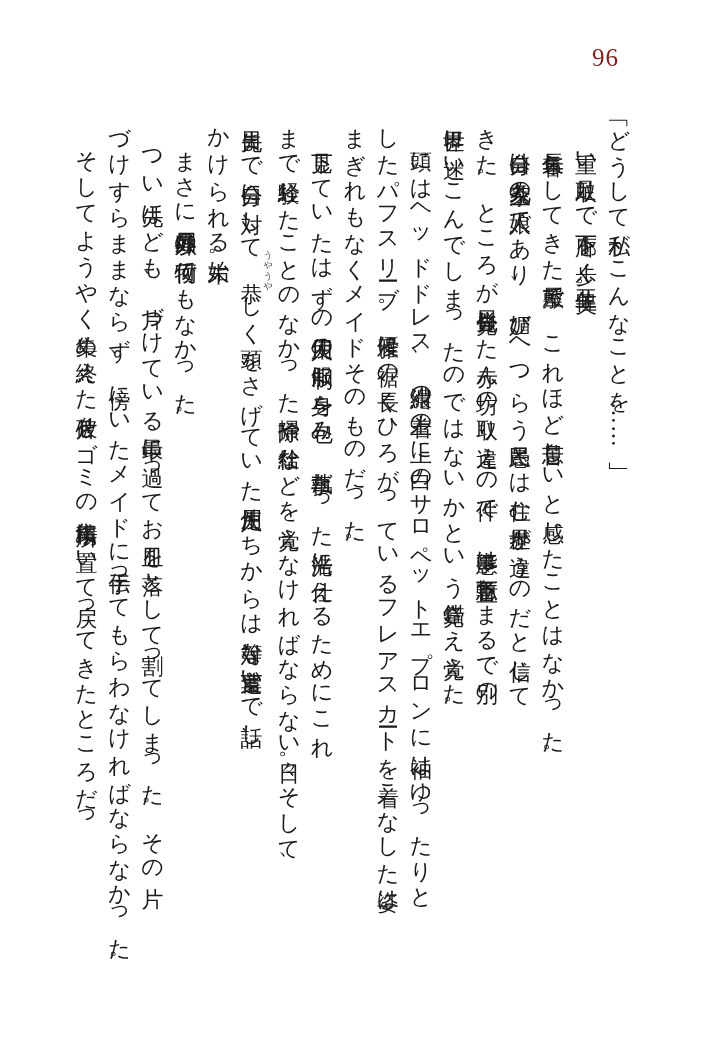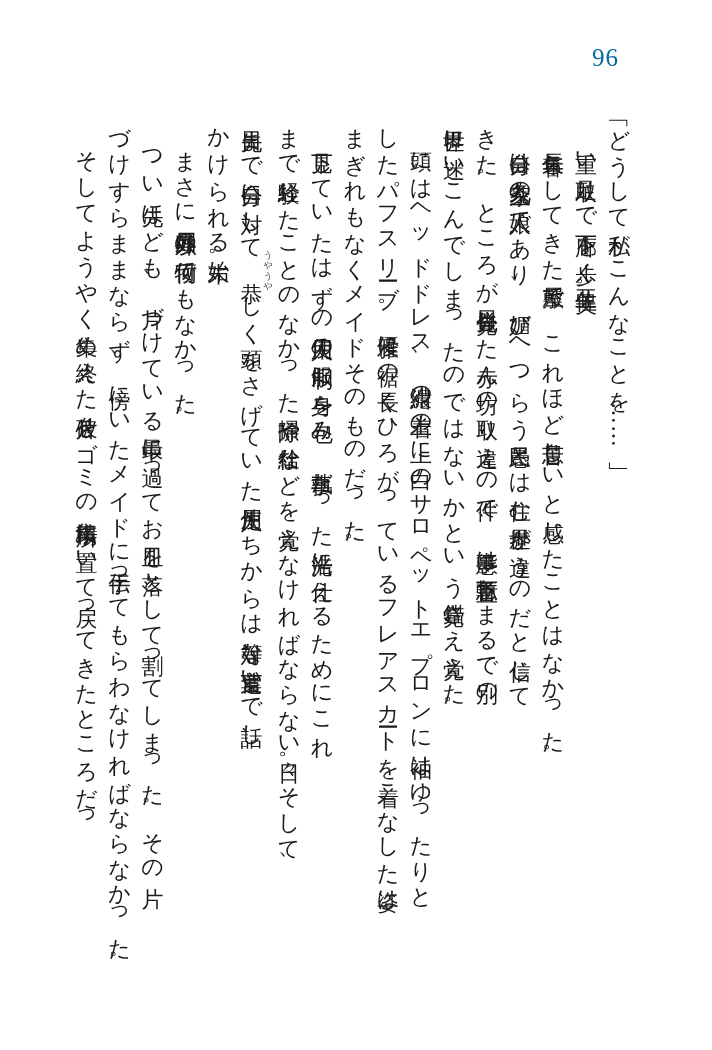--- a/index.html
+++ b/index.html
@@ -13,21 +13,21 @@
     height: 1050px;
     background: #ffffff;
     overflow: hidden;
     font-family: "DejaVu Serif", "Liberation Serif", serif;
   }
   .page-number {
     position: absolute;
     top: 44px;
     left: 592px;
     font-size: 25px;
-    color: #0369a1;
+    color: #7f1d1d;
     letter-spacing: 1px;
     font-family: "Liberation Serif", "DejaVu Serif", serif;
   }
   .text-block {
     position: absolute;
     top: 113px;
     right: 76px;
     height: 900px;
     writing-mode: vertical-rl;
     text-orientation: mixed;

